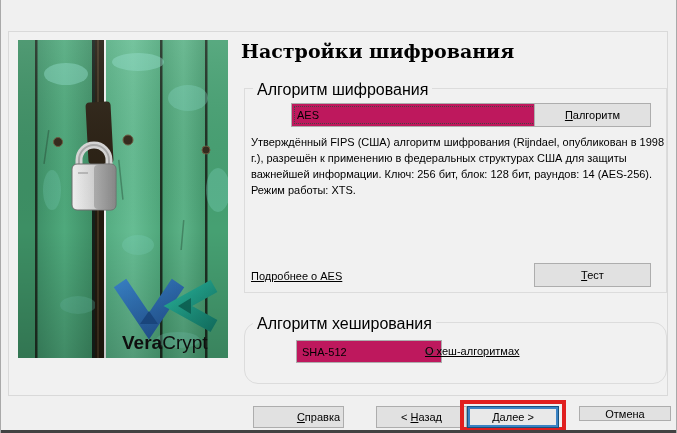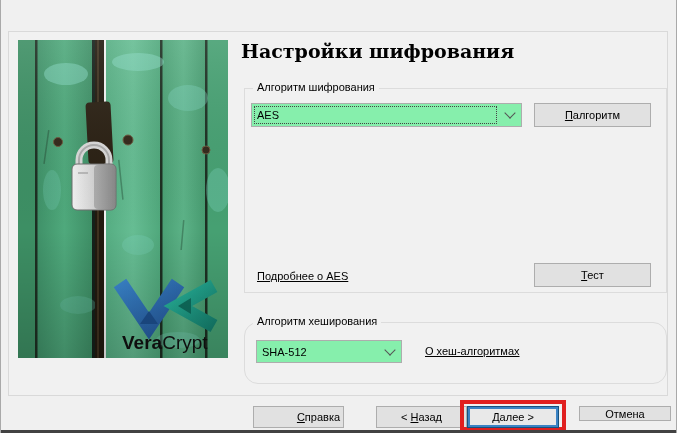--- a/index.html
+++ b/index.html
@@ -46,27 +46,27 @@
     font-family:"DejaVu Serif", serif; font-weight:700; font-size:19px; color:#000;
     white-space:nowrap;
   }
 
   
   .groupbox { position:absolute; border:1px solid #dcdcdc; }
   .group-enc { left:243px; top:88px; width:423px; height:205px; }
   .group-hash { left:243px; top:322px; width:423px; height:62px;border-radius:14px; }
   .group-label {
     position:absolute; left:8px; top:-8px; background:#f1f1f1;
-    padding:0 4px; font-size:11px; color:#000; white-space:nowrap;
+    padding:0 4px; font-size:16px; color:#000; white-space:nowrap;
   }
 
   
   .combo {
-    position:absolute; background:#86efac; border:1px solid #adadad;
-    font-size:11px; color:#000;
+    position:absolute; background:#be185d; border:1px solid #adadad;
+    font-size:11px; color:#000;margin-left:40px;
   }
   .combo .val { position:absolute; left:5px; top:50%; transform:translateY(-50%); white-space:nowrap; }
   .combo .chev {
     position:absolute; right:7px; top:50%; width:8px; height:8px; margin-top:-6px;
     border-right:1px solid #555; border-bottom:1px solid #555;
     transform:rotate(45deg);
   }
   .combo .focus-rect {
     position:absolute; left:2px; top:2px; right:24px; bottom:2px;
     border:1px dotted #444;
@@ -97,21 +97,21 @@
     border:1px solid #16527f;
     box-shadow:inset 0 0 0 2px #3b83c4;
   }
 
   
   .descr {
     position:absolute; left:250px; top:134px; width:414px;
     font-size:11px; line-height:16px; color:#000;
   }
   .link { position:absolute; font-size:11px; color:#000; text-decoration:underline; white-space:nowrap; }
-  .link-aes { left:256px; top:270px; }
+  .link-aes { left:250px; top:270px; }
   .link-hash { left:424px; top:345px; }
 </style>
 </head>
 <body>
 
 <div id="window">
 
 
   <div class="panel"></div>
 
@@ -212,20 +212,21 @@
   <div class="combo combo-aes">
     <div class="focus-rect"></div>
     <span class="val">AES</span>
     <span class="chev"></span>
   </div>
 
   <div class="btn btn-check">
     <span><u>П</u><span>алгоритм</span></span>
   </div>
 
+  <div class="descr">Утверждённый FIPS (США) алгоритм шифрования (Rijndael, опубликован в 1998 г.), разрешён к применению в федеральных структурах США для защиты важнейшей информации. Ключ: 256 бит, блок: 128 бит, раундов: 14 (AES-256). Режим работы: XTS.</div>
 
   <a class="link link-aes">Подробнее о AES</a>
 
   <div class="btn btn-test">
     <span><u>Т</u><span>ест</span></span>
   </div>
 
   <div class="groupbox group-hash">
     <div class="group-label">Алгоритм хеширования</div>
   </div>

